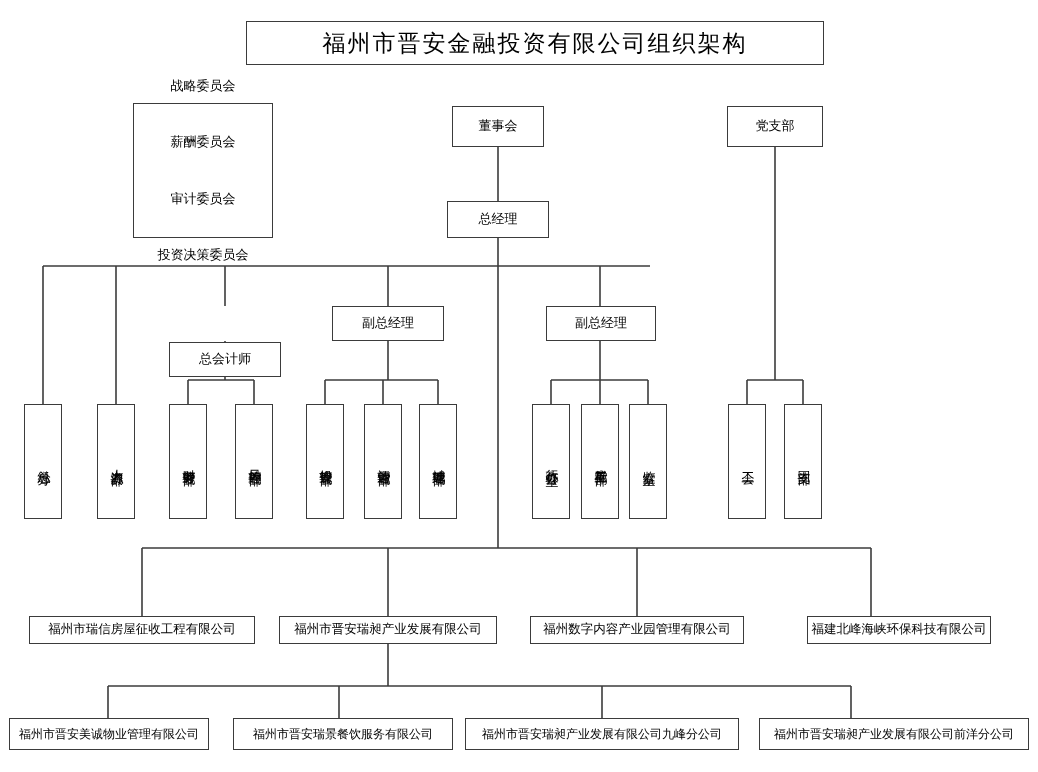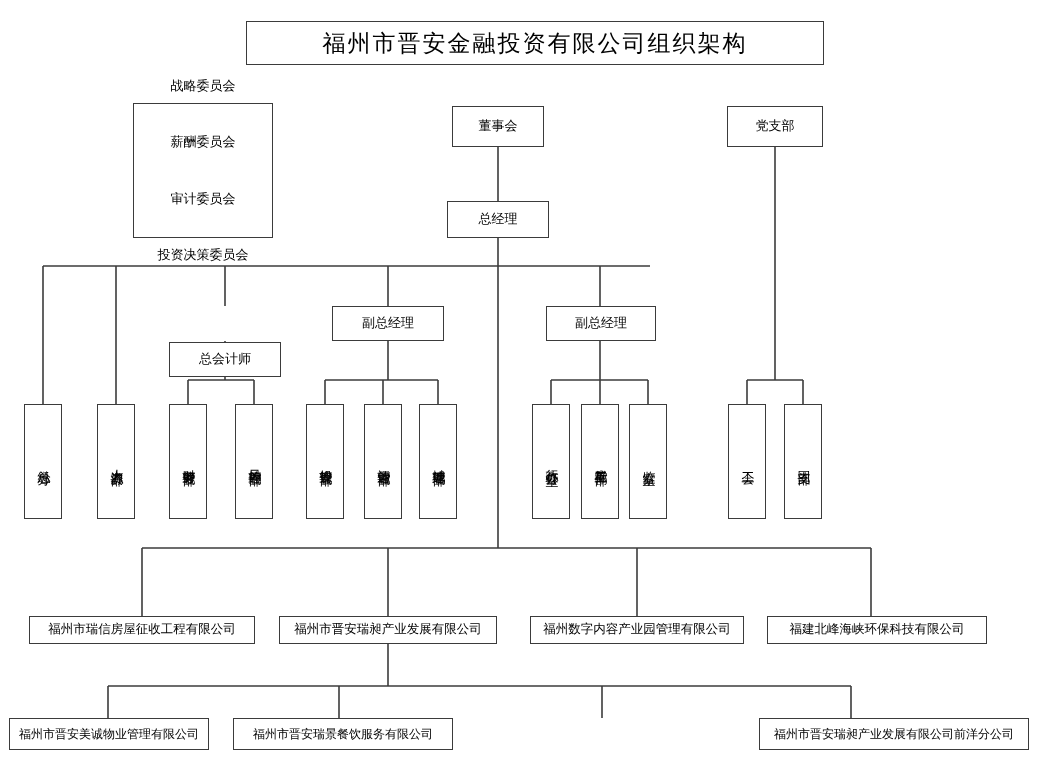--- a/index.html
+++ b/index.html
@@ -198,27 +198,30 @@
 
   <div class="node sub" style="left:29px; top:616px; width:226px; height:28px;">
     <span>福州市瑞信房屋征收工程有限公司</span>
   </div>
   <div class="node sub" style="left:279px; top:616px; width:218px; height:28px;">
     <span>福州市晋安瑞昶产业发展有限公司</span>
   </div>
   <div class="node sub" style="left:530px; top:616px; width:214px; height:28px;">
     <span>福州数字内容产业园管理有限公司</span>
   </div>
-  <div class="node sub" style="left:767px; top:616px; width:220px; height:28px;">
+  <div class="node sub" style="left:807px; top:616px; width:184px; height:28px;">
     <span>福建北峰海峡环保科技有限公司</span>
   </div>
 
   <div class="node small" style="left:9px; top:718px; width:200px; height:32px;">
     <span>福州市晋安美诚物业管理有限公司</span>
   </div>
   <div class="node small" style="left:233px; top:718px; width:220px; height:32px;">
     <span>福州市晋安瑞景餐饮服务有限公司</span>
   </div>
+  <div class="node small" style="left:465px; top:718px; width:274px; height:32px;">
+    <span>福州市晋安瑞昶产业发展有限公司九峰分公司</span>
+  </div>
   <div class="node small" style="left:759px; top:718px; width:270px; height:32px;">
     <span>福州市晋安瑞昶产业发展有限公司前洋分公司</span>
   </div>
 
 </div>
 
 </body></html>

